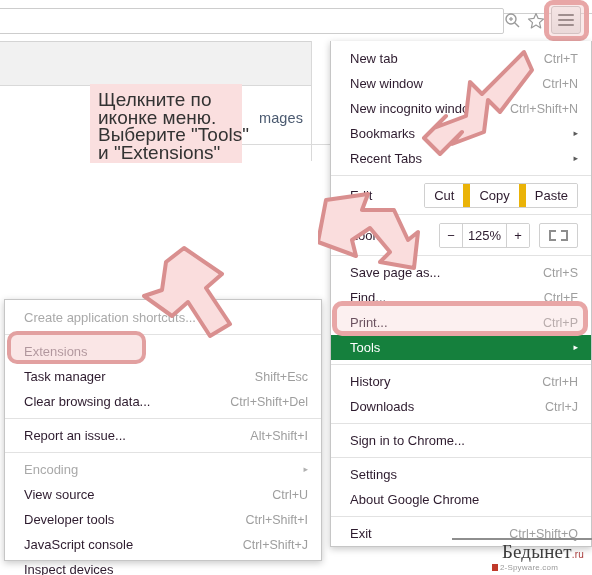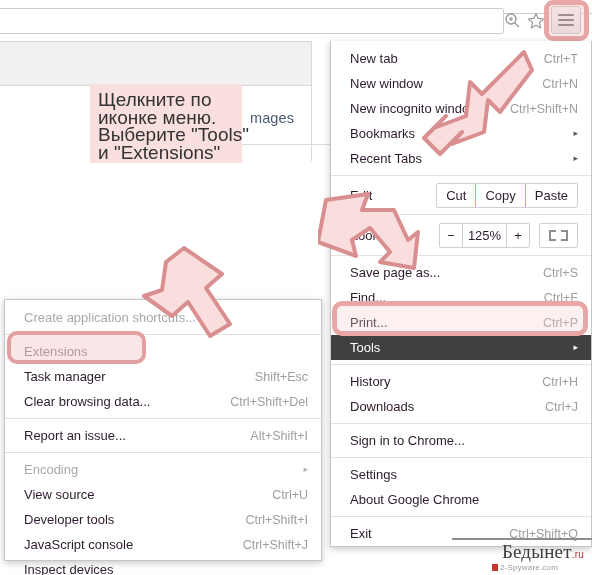--- a/index.html
+++ b/index.html
@@ -107,21 +107,21 @@
     width: 45px; height: 41px;
     border: 5px solid #e8a6a6;
     border-radius: 9px;
     background: rgba(245, 206, 206, 0.45);
     box-sizing: border-box;
   }
 
   
   .page-link-frag {
     position: absolute;
-    left: 250px; top: 110px;
+    left: 259px; top: 110px;
     font-size: 14.5px;
     color: #4b5a70;
     letter-spacing: .1px;
   }
 
   
   .callout {
     position: absolute;
     left: 90px; top: 84px;
     width: 152px; height: 79px;
@@ -177,21 +177,21 @@
   }
   .mi .caret {
     margin-left: auto;
     color: #5a5a5a;
     font-size: 9px;
     line-height: 1;
   }
   .mi.disabled .lbl { color: #a9a9a9; }
   .mi.disabled .caret { color: #b0b0b0; }
   .mi.selected {
-    background: #404040;
+    background: #15803d;
     color: #ffffff;
     gap: 24px;
   }
   .mi.selected .caret { color: #ffffff; }
 
   .sep {
     height: 1px;
     background: #e2e2e2;
     margin: 4px 0;
   }
@@ -214,21 +214,21 @@
     overflow: hidden;
     height: 23px;
   }
   .btn-group > span {
     display: flex;
     align-items: center;
     justify-content: center;
     padding: 0 9px;
     font-size: 13px;
     color: #2d1b2e;
-    border-left: 1px solid #eab308;
+    border-left: 7px solid #eab308;
     background: #fff;
   }
   .btn-group > span:first-child { border-left: none; }
 
   
   .zoom-row {
     display: flex;
     align-items: center;
     height: 32px;
     padding: 0 13px 0 19px;

